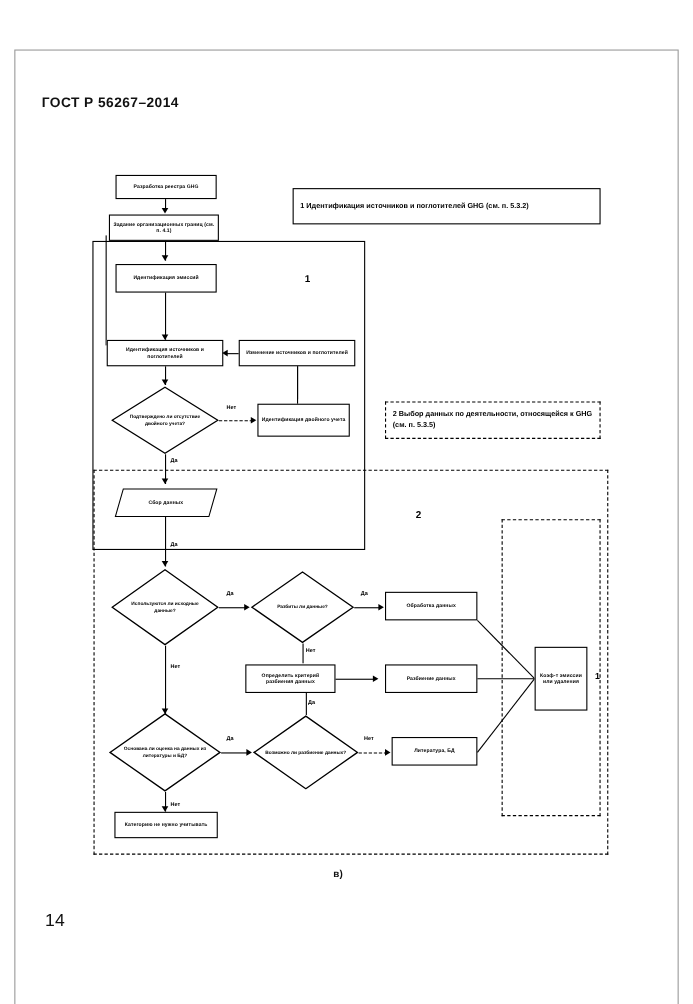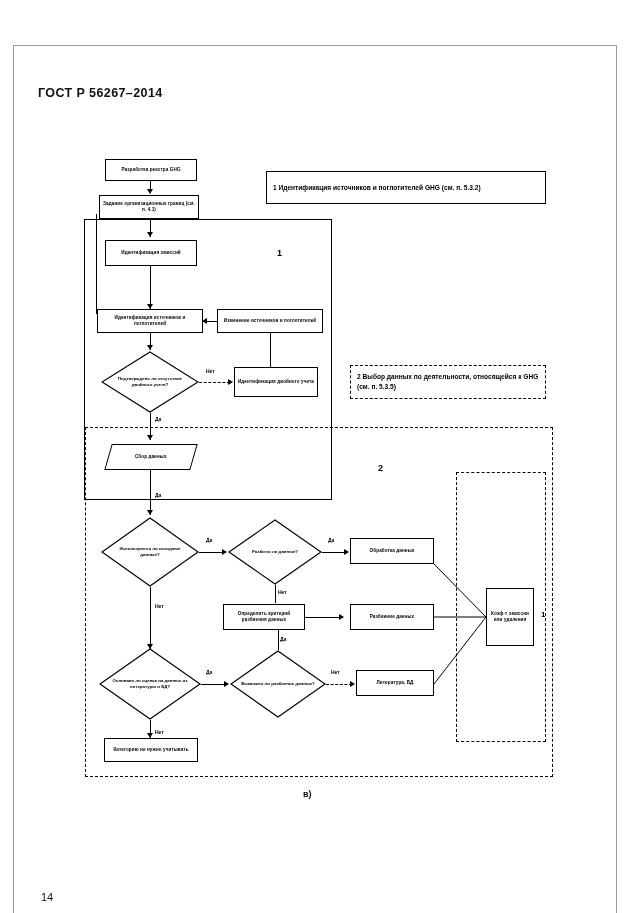--- a/index.html
+++ b/index.html
@@ -37,22 +37,22 @@
     top: 54px;
     font-size: 12.5px;
     font-weight: bold;
     letter-spacing: 0.4px;
     color: #111;
     white-space: nowrap;
   }
   .page-number {
     position: absolute;
     left: 41px;
-    top: 859px;
-    font-size: 11px;
+    top: 797px;
+    font-size: 16px;
     color: #111;
   }
   .fig-caption {
     position: absolute;
     left: 303px;
     top: 757px;
     font-size: 9px;
     font-weight: bold;
     color: #111;
   }

